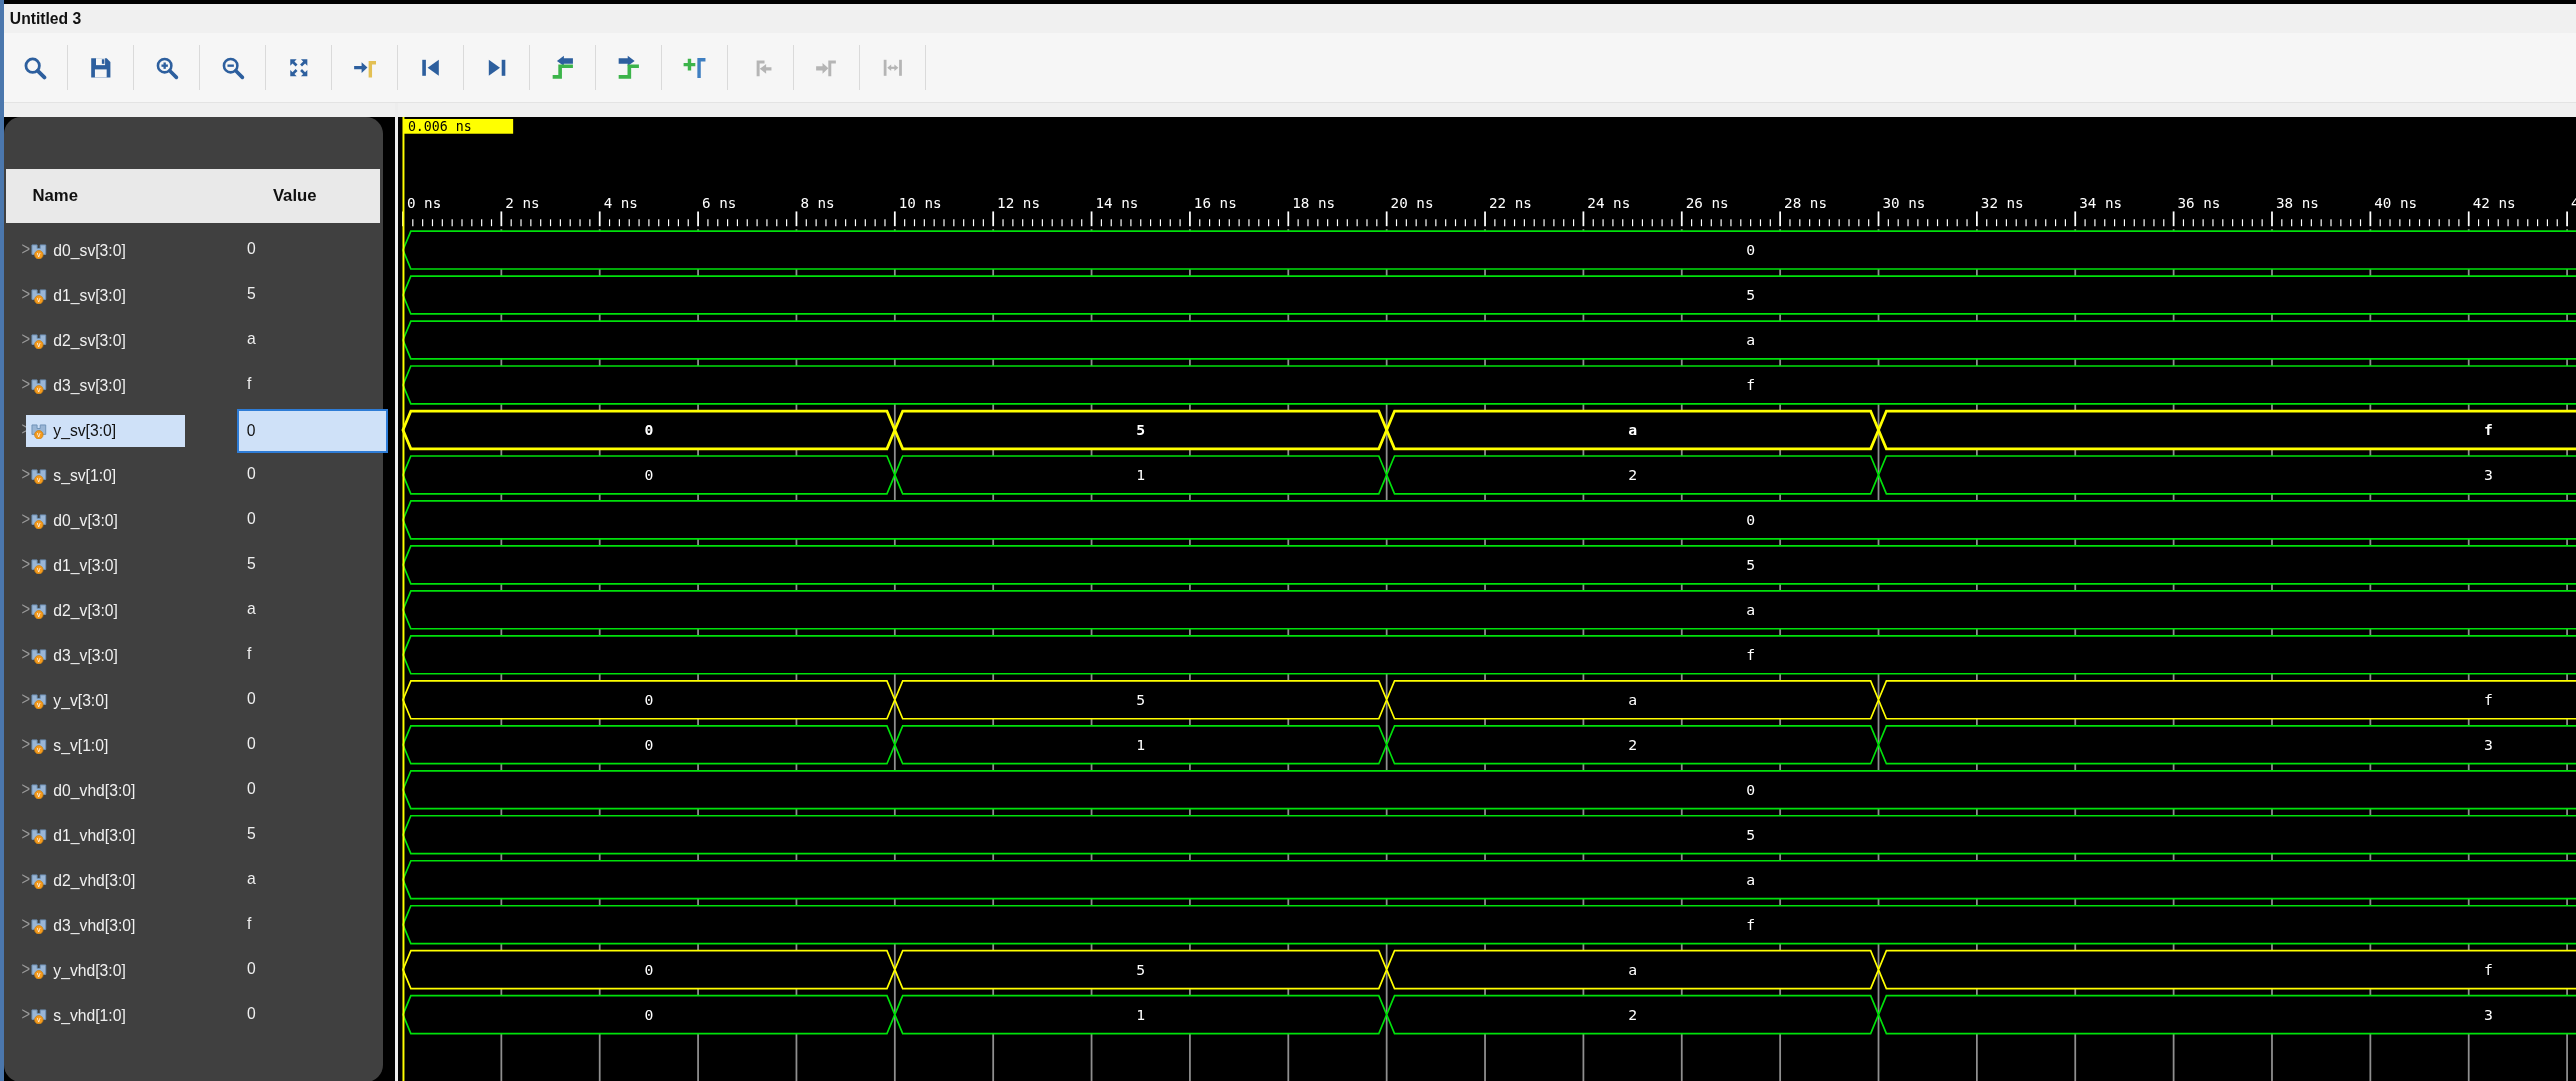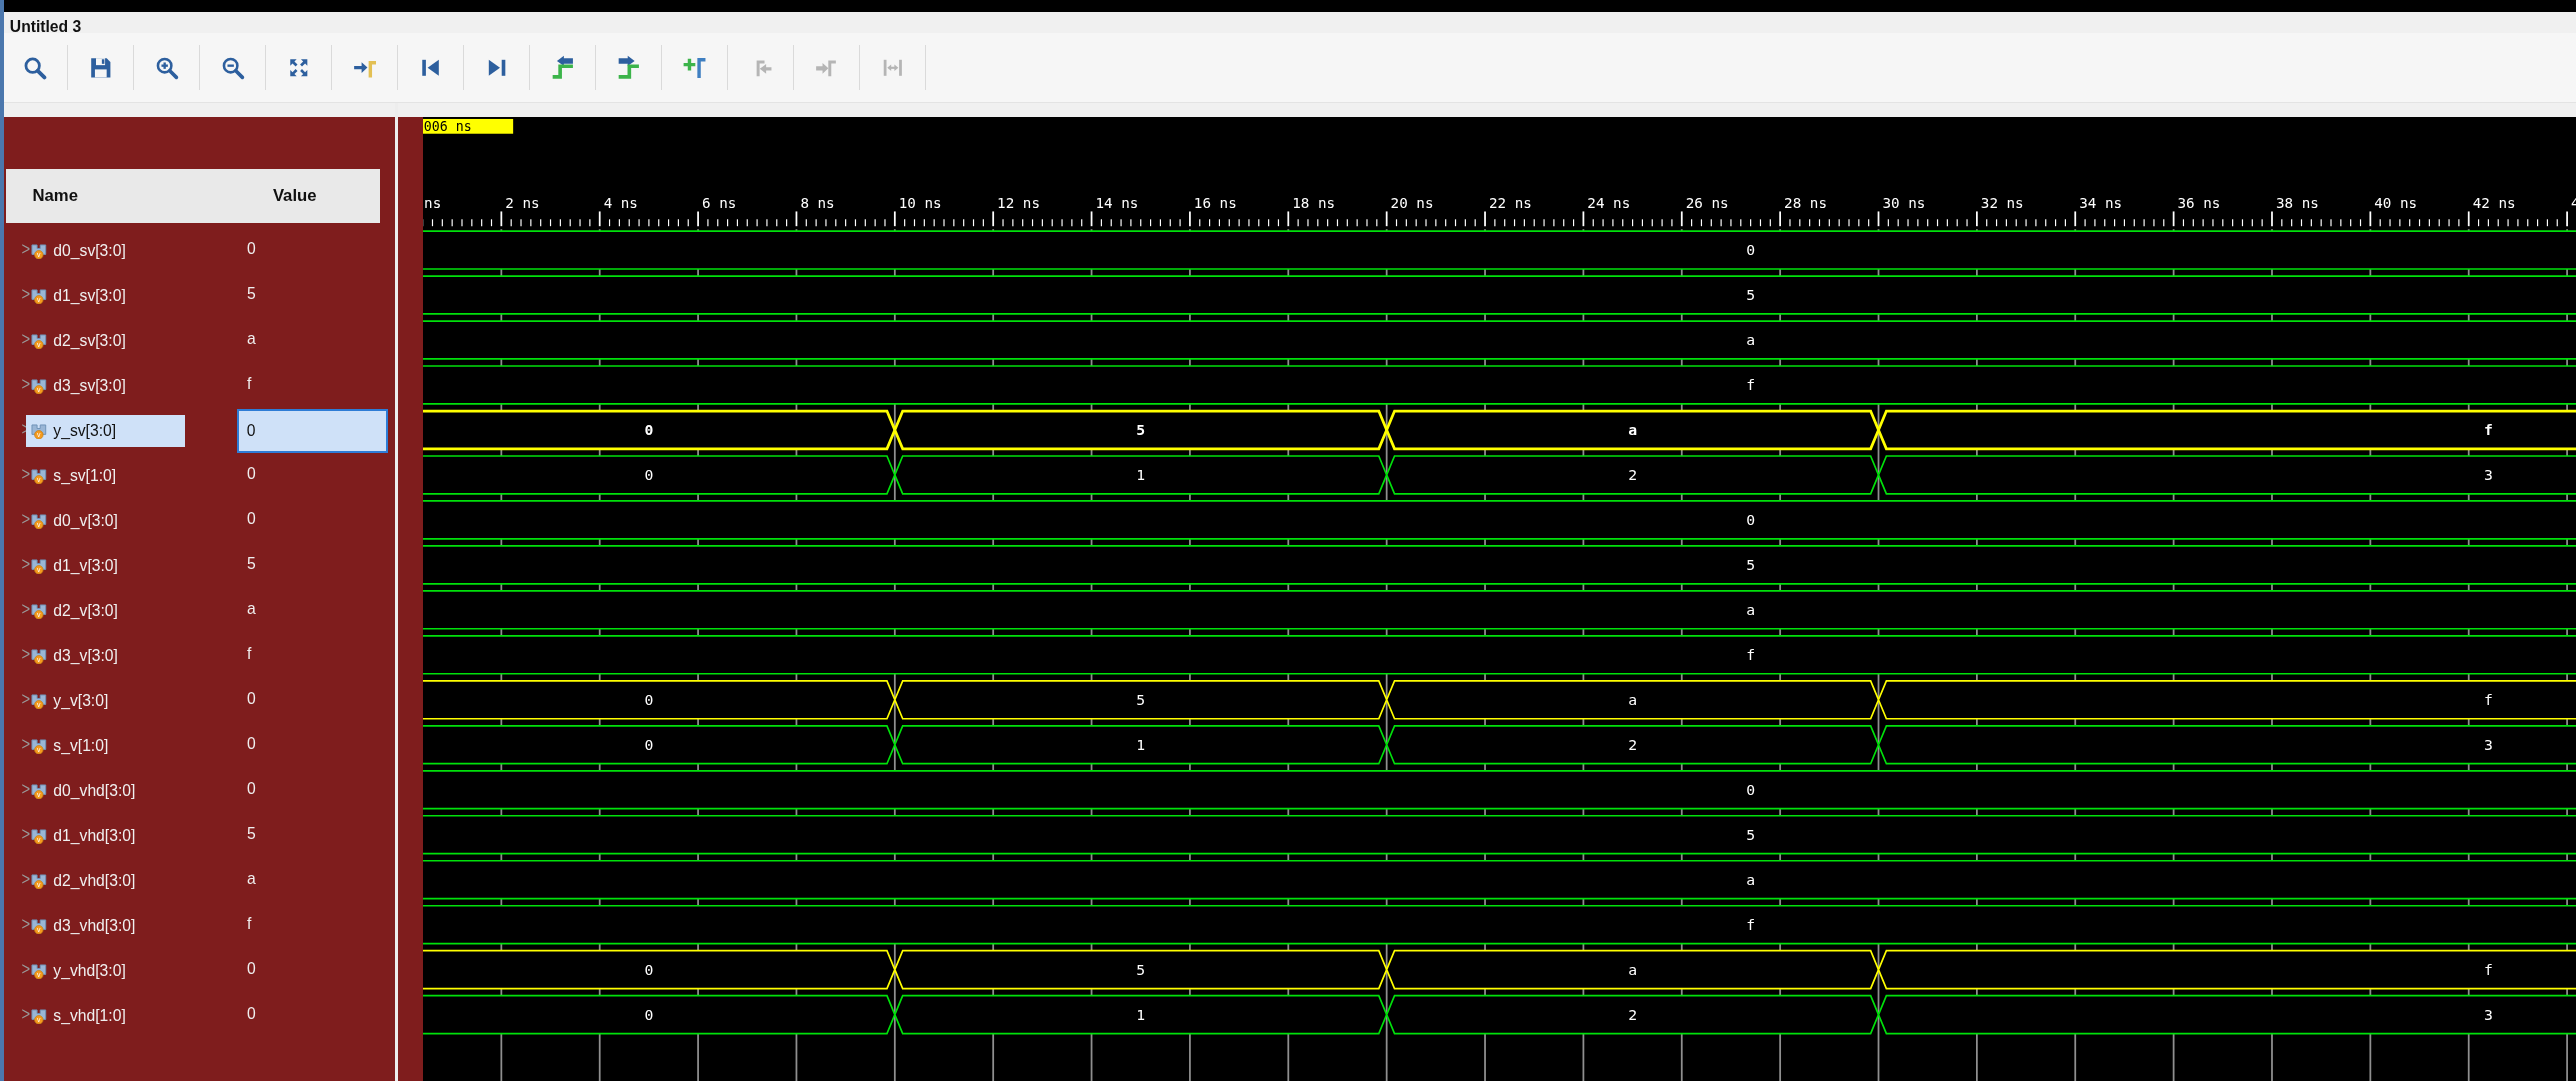--- a/index.html
+++ b/index.html
@@ -2,32 +2,32 @@
 <html><head>
 <meta charset="utf-8">
 <style>
   * { margin:0; padding:0; box-sizing:border-box; }
   html,body { width:2576px; height:1082px; overflow:hidden; background:#000;
               font-family:"Liberation Sans", sans-serif; }
   #root { position:relative; width:2576px; height:1082px; background:#000; }
 
   
   #left-accent { position:absolute; left:0; top:0; width:3.9px; height:1082px; background:#4b77ad; z-index:40; }
-  #title-bar { position:absolute; left:0; top:12px; width:2576px; height:32px; background:#f0f0f0;
+  #title-bar { position:absolute; left:0; top:4px; width:2576px; height:32px; background:#f0f0f0;
                border-bottom:1px solid #d7d7d7; z-index:10; }
   #title-bar .title { position:absolute; left:9.8px; top:5.9px; font-size:15.7px; font-weight:bold; color:#111; }
   #toolbar { position:absolute; left:0; top:33px; width:2576px; height:70px; background:#f6f6f6;
              border-bottom:1px solid #e3e3e3; display:flex; align-items:center; padding-left:2px; z-index:10; }
   .tb-slot { width:66px; height:45px; display:flex; align-items:center; justify-content:center;
              border-right:1px solid #dadada; }
   .tb-slot svg { display:block; }
   #toolbar-strip { position:absolute; left:0; top:103px; width:2576px; height:13.8px; background:#f0f0f0; z-index:10; }
 
   
-  #name-panel { position:absolute; left:3.9px; top:117px; width:419px; height:965px; background:#7f1d1d; z-index:5; }
+  #name-panel { position:absolute; left:3.9px; top:117px; width:379px; height:965px; background:#404040; z-index:5;border-radius:17px; }
   .col-header { position:absolute; top:52px; height:54px; background:#e9e9e9; color:#111;
                 font-size:16.7px; font-weight:bold; display:flex; align-items:center; }
   #name-header { left:2px; width:225px; padding-left:26.6px; }
   #value-header { left:226px; width:150px; padding-left:43px;text-align:center; }
   .sig-row { position:absolute; left:0; width:391px; height:45px; color:#f0f0f0; font-size:15.7px; }
   .sig-row .chevron { position:absolute; left:17.7px; top:11.8px; color:#9a9a9a; font-size:14.8px;
                       transform:scaleY(1.25); }
   .sig-row .row-label { position:absolute; left:22px; top:5.9px; height:32px; display:flex;
                         align-items:center; padding:0 5.9px 0 3.9px; }
   .sig-row .row-label .busicon { margin-right:5.9px; }

